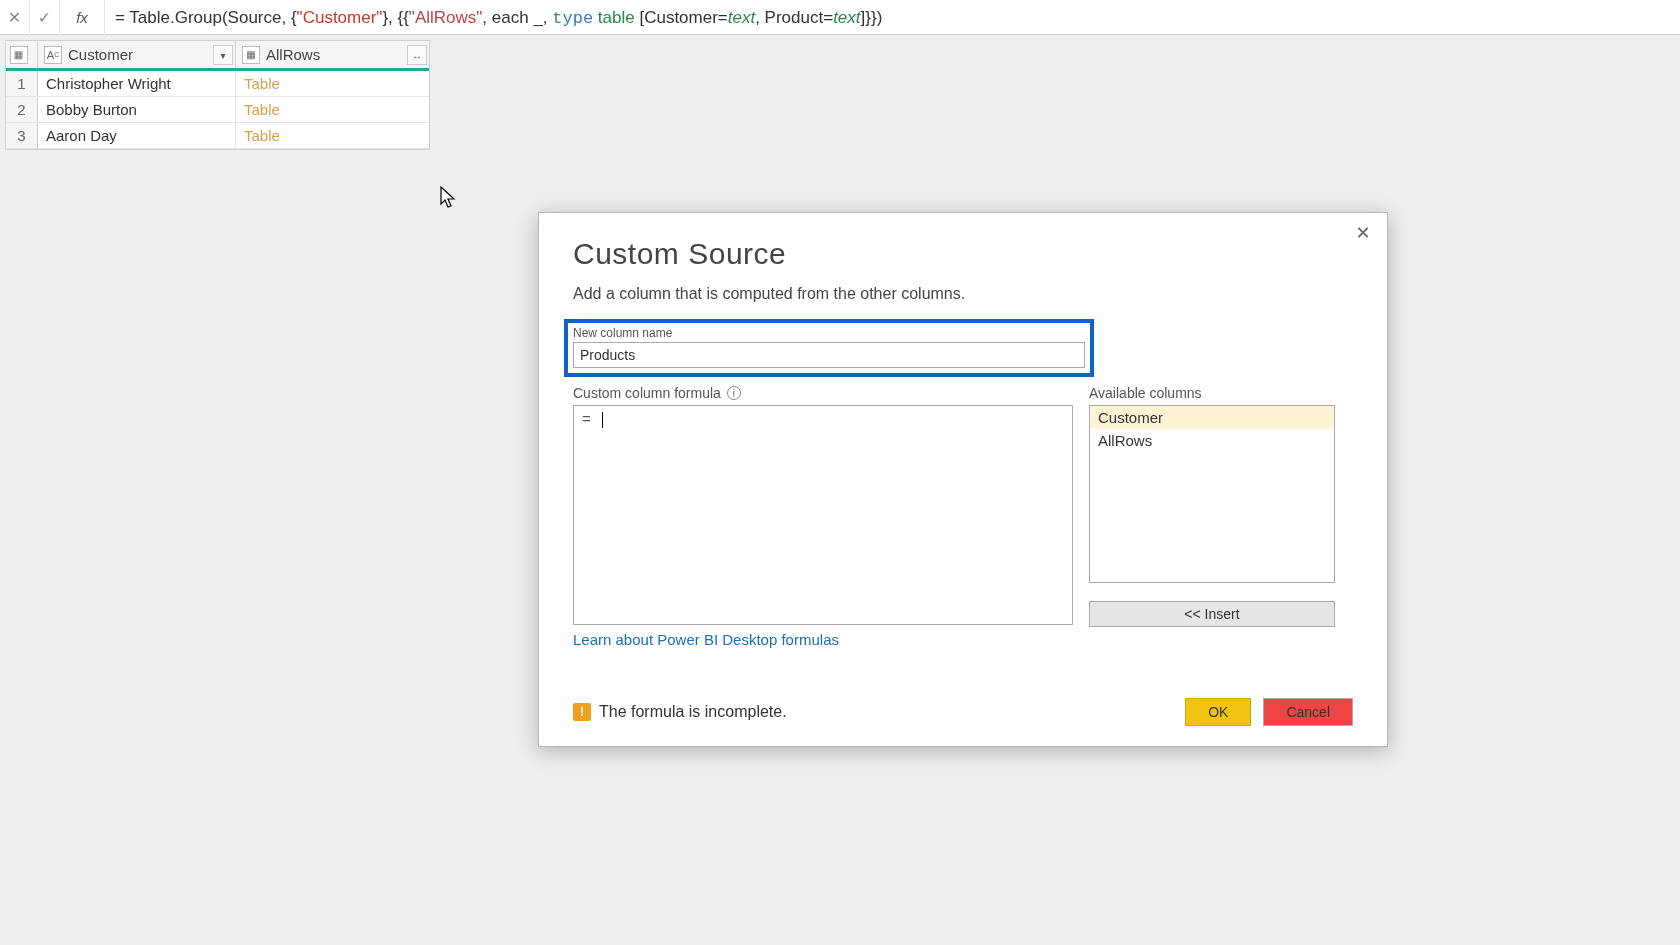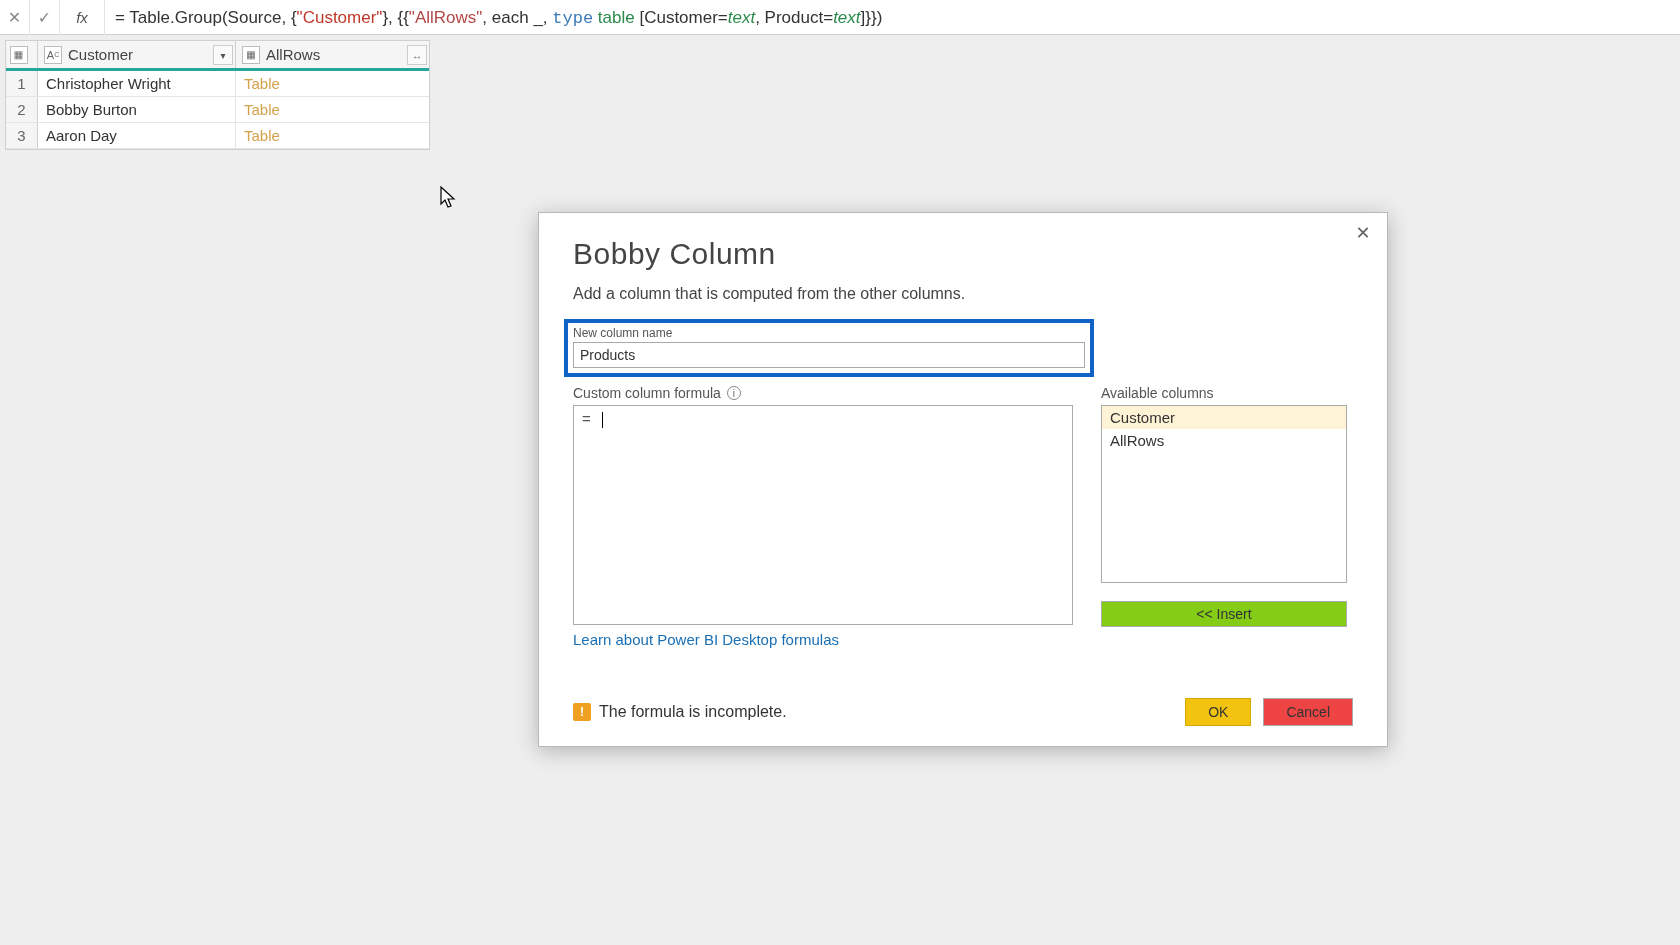--- a/index.html
+++ b/index.html
@@ -37,35 +37,35 @@
 .dialog { position: absolute; left: 538px; top: 212px; width: 850px; height: 535px; background: #ffffff; border: 1px solid #b8b8b8; box-shadow: 0 4px 20px rgba(0,0,0,0.25); padding: 24px 34px 20px 34px; }
 .dialog-close { position: absolute; right: 10px; top: 6px; width: 28px; height: 28px; display:flex; align-items:center; justify-content:center; color:#666; font-size:18px; cursor:pointer;}
 .dialog-title { font-size: 30px; font-weight: 400; color: #444; margin-bottom: 14px; letter-spacing: 0.5px;}
 .dialog-sub { font-size: 16px; color: #444; margin-bottom: 16px; }
 
 .field-block { margin-bottom: 8px; }
 .field-highlight { border: 4px solid #1062c4; padding: 3px 5px 5px 5px; margin-left:-9px; width: 530px; }
 .field-label { font-size: 12px; color: #555; margin-bottom: 2px; display:block;}
 .field-input { width: 100%; height: 26px; border: 1px solid #aaa; padding: 2px 6px; font-size: 14px; color:#333;}
 
-.formula-row { display: flex; gap: 28px; }
+.formula-row { display: flex; gap: 16px; }
 .formula-col-left { width: 500px; }
 .formula-col-right { width: 246px; }
 
 .formula-label { font-size: 14px; color: #555; margin-bottom: 4px; display:flex; align-items:center; gap:6px;}
 .info-icon { width:14px; height:14px; border:1px solid #888; border-radius:50%; font-size:10px; display:inline-flex; align-items:center; justify-content:center; color:#666;}
 .formula-box { width: 100%; height: 220px; border: 1px solid #aaa; padding: 4px 8px; font-family: Consolas, monospace; font-size: 15px; color:#333; background:#fff; position:relative;}
 .formula-prefix { color:#555; }
 .text-cursor { display:inline-block; width:1px; height:16px; background:#000; vertical-align:middle; margin-left:2px;}
 
 .avail-label { font-size: 14px; color: #555; margin-bottom: 4px; }
 .avail-list { width: 100%; height: 178px; border: 1px solid #aaa; background:#fff; font-size:15px;}
 .avail-item { padding: 3px 8px; color:#333; }
 .avail-item.sel { background: #fff3d6; }
-.insert-btn { width: 100%; height: 26px; margin-top: 18px; border: 1px solid #aaa; background:#84cc16; font-size:14px; color:#333; cursor:pointer;}
+.insert-btn { width: 100%; height: 26px; margin-top: 18px; border: 1px solid #aaa; background:#e5e5e5; font-size:14px; color:#333; cursor:pointer;}
 
 .learn-link { font-size: 15px; color: #1a6fb5; margin-top: 6px; display:inline-block; cursor:pointer;}
 
 .dialog-footer { position: absolute; bottom: 20px; left: 34px; right: 34px; display:flex; align-items:center; }
 .warn { display:flex; align-items:center; gap:8px; font-size:16px; color:#333;}
 .warn-icon { width:18px; height:18px; background: #f0a020; display:inline-flex; align-items:center; justify-content:center; font-size:12px; color:#fff; border-radius:2px; font-weight:bold;}
 .footer-btns { margin-left:auto; display:flex; gap:12px;border-radius:6px;}
 .btn { height: 28px; padding: 0 22px; font-size: 14px; border: 1px solid #aaa; cursor:pointer;}
 .btn-ok { background: #f2c40f; color:#333; border-color:#d4a800;}
 .btn-cancel { background: #ef4444; color:#333;}
@@ -122,21 +122,21 @@
 </div>
 
 <div class="cursor-ptr">
   <svg viewBox="0 0 18 24">
       <path d="M1 1 L1 18 L5 14 L8 21 L11 20 L8 13 L14 13 Z" fill="#fff" stroke="#000" stroke-width="1.2"></path>
     </svg>
 </div>
 
 <div class="dialog">
   <div class="dialog-close">✕</div>
-  <div class="dialog-title">Bobby Column</div>
+  <div class="dialog-title">Custom Source</div>
   <div class="dialog-sub">Add a column that is computed from the other columns.</div>
 
   <div class="field-block">
     <div class="field-highlight">
       <span class="field-label">New column name</span>
       <input class="field-input" value="Products" style="">
     </div>
   </div>
 
   <div class="formula-row">

